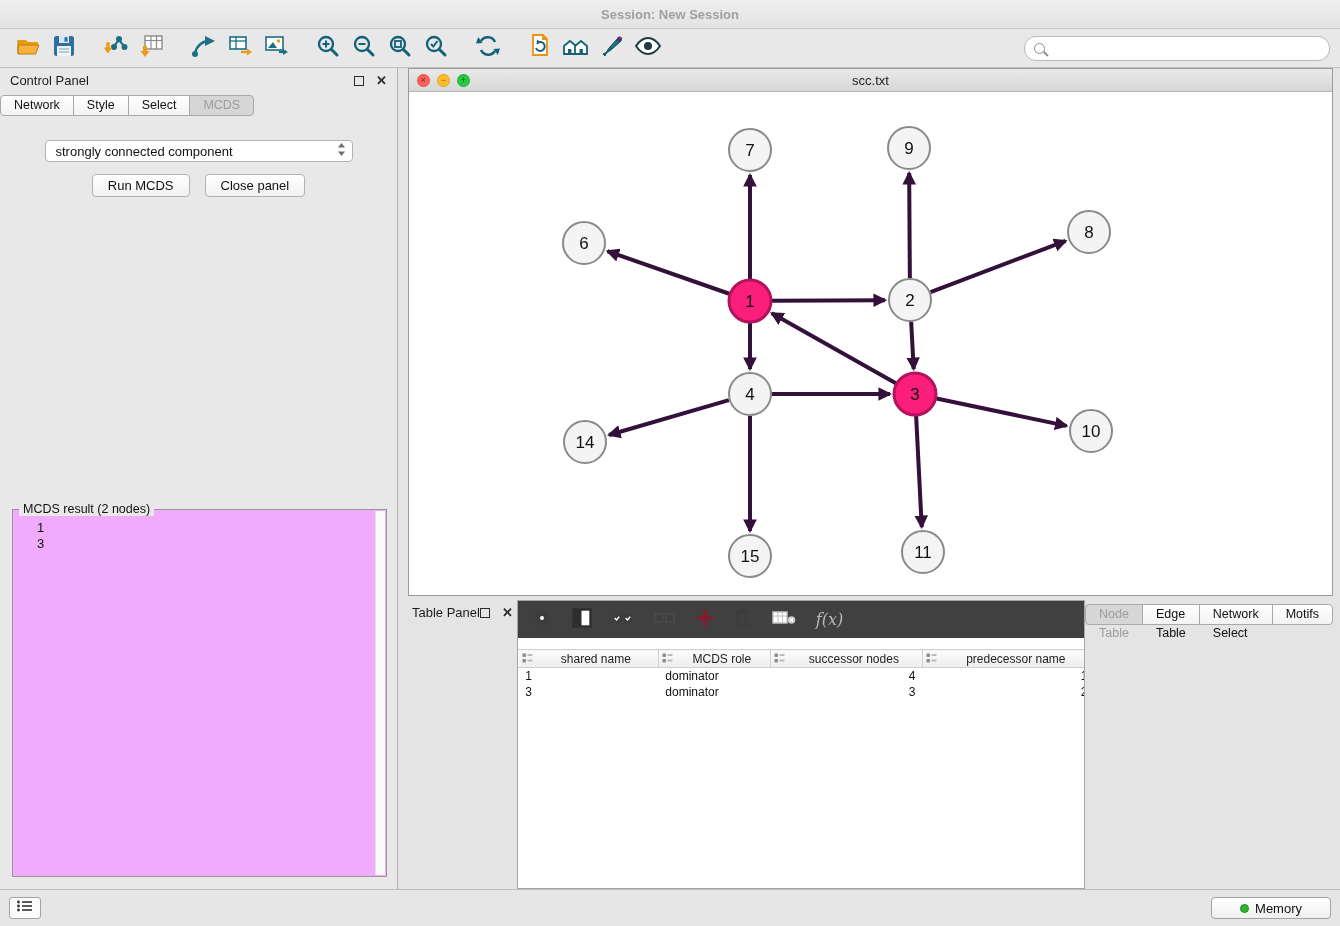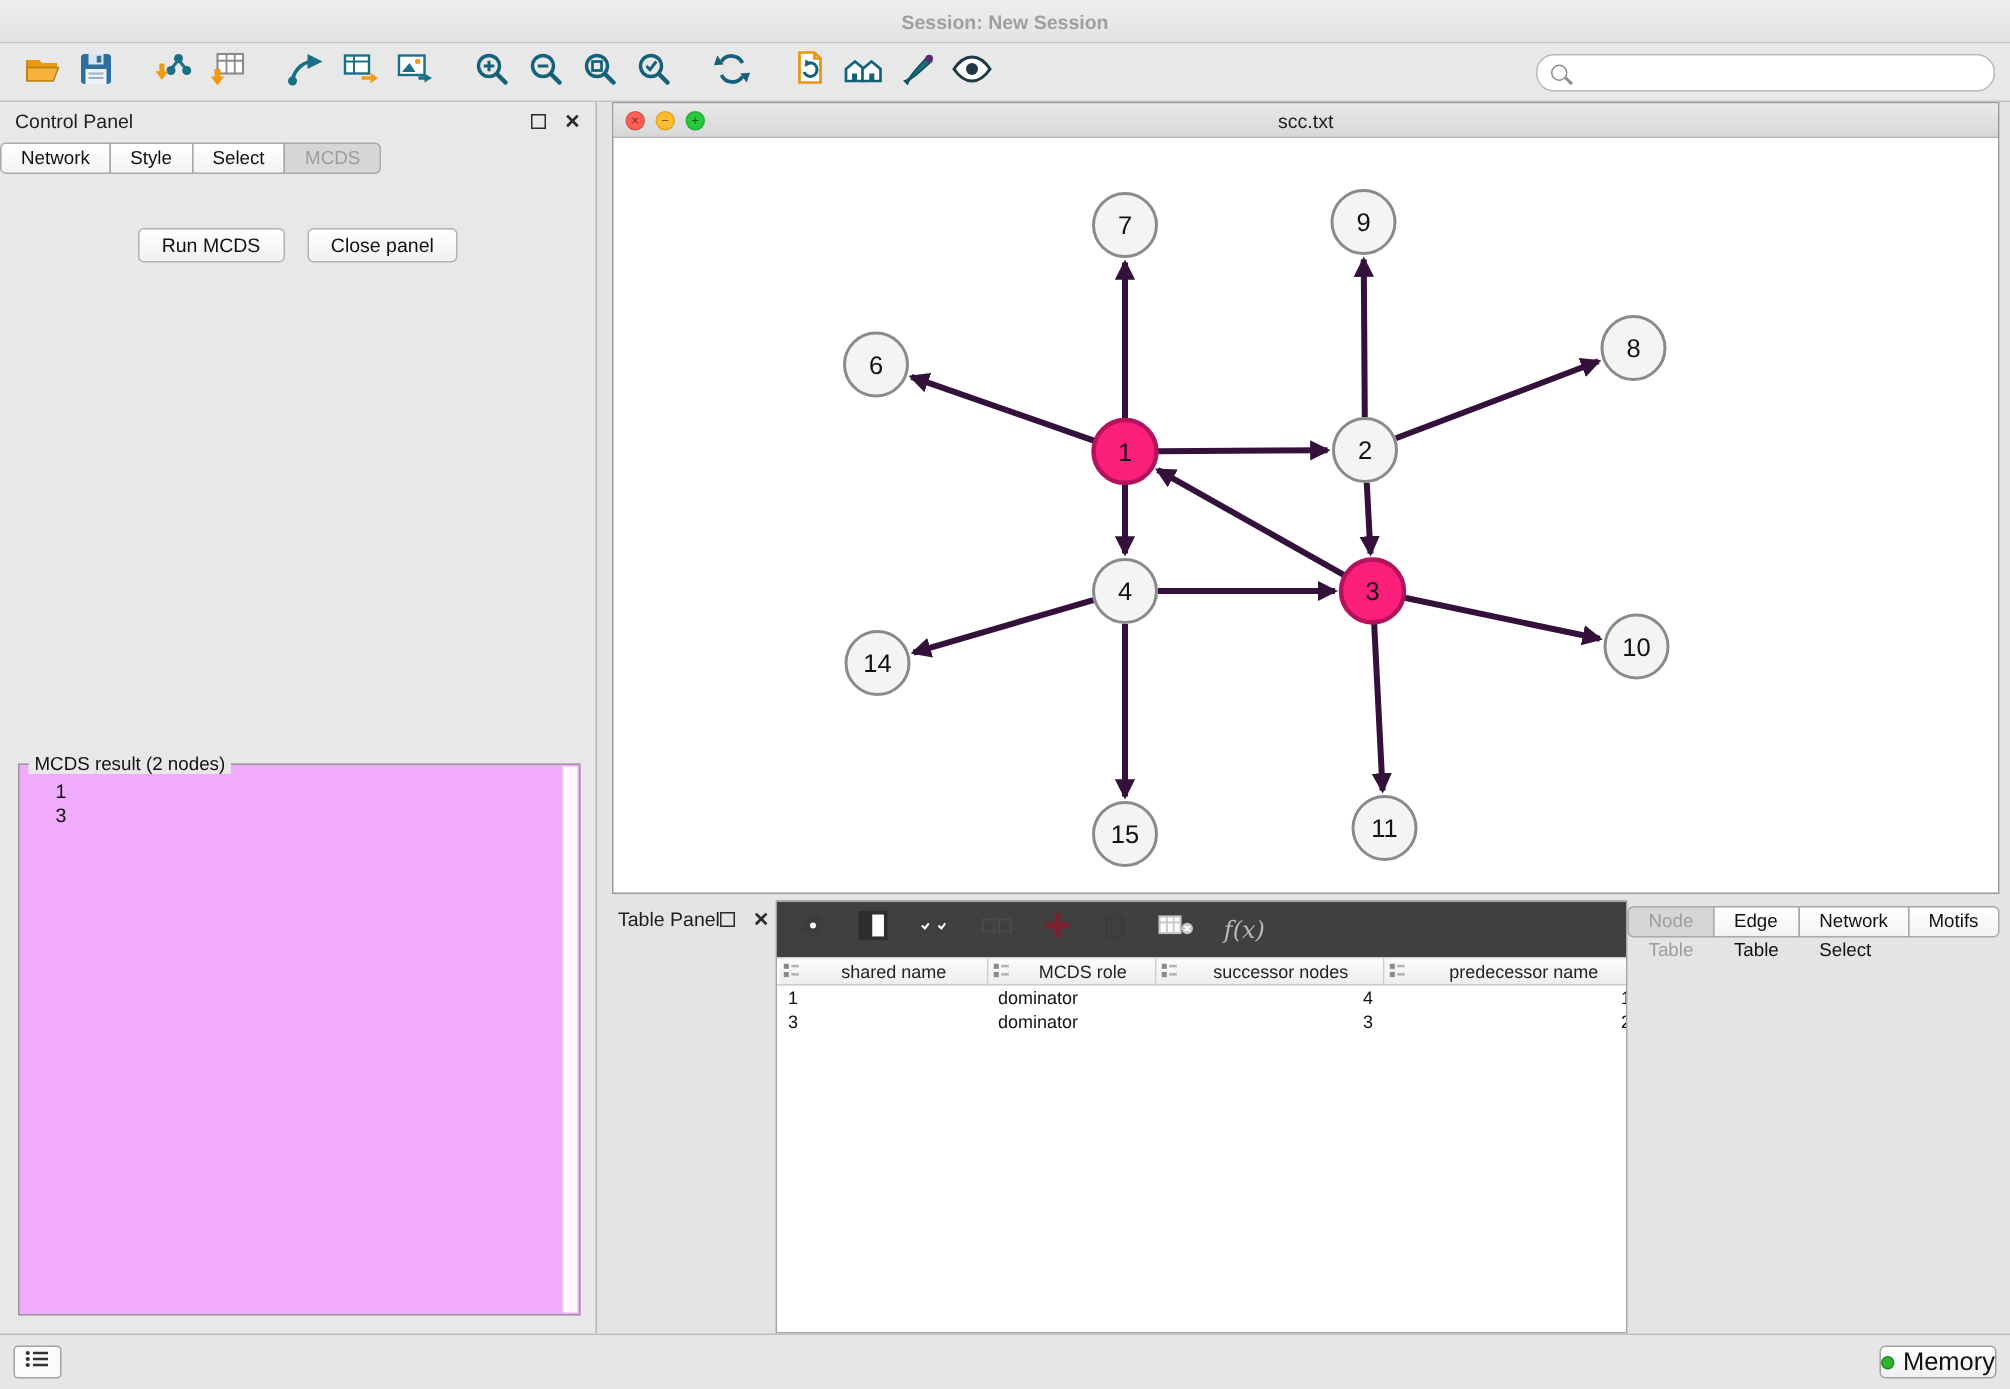--- a/index.html
+++ b/index.html
@@ -60,37 +60,37 @@
   .light.green{background:#28c840;}
   .net-title{position:absolute;left:0;right:0;text-align:center;font-size:13px;color:#1d1d1d;pointer-events:none;}
   #graph-svg{display:block;width:100%;height:503px;}
 
   
   .table-panel{flex:1;display:flex;flex-direction:row;margin-top:4px;min-height:0;}
   .table-box{flex:1;border:1px solid #a5a5a5;background:#fff;display:flex;flex-direction:column;min-height:0;overflow:hidden;}
   .table-toolbar{height:37px;flex:0 0 37px;display:flex;align-items:center;padding:0 14px;gap:20px;background:#404040;}
   .ttbtn{display:flex;align-items:center;justify-content:center;height:26px;}
   .fx{font-family:"DejaVu Serif",serif;font-style:italic;font-size:16px;color:#b8b8b8;}
-  table.datatable{border-collapse:collapse;width:100%;table-layout:fixed;}
+  table.datatable{border-collapse:collapse;width:100%;table-layout:fixed;margin-top:11px;}
   .datatable th{background:linear-gradient(#fcfcfc,#ededed);border:1px solid #cfcfcf;border-left:none;height:17px;
     font-weight:normal;font-size:12px;color:#222;padding:0 3px;overflow:hidden;white-space:nowrap;}
   .datatable th:first-child{border-left:1px solid #cfcfcf;border-left-color:transparent;}
   .datatable th .thwrap{display:flex;align-items:center;gap:4px;}
   .datatable th .thwrap span{flex:1;text-align:center;}
   .datatable td{font-size:12px;color:#111;height:16px;padding:0 7px;white-space:nowrap;overflow:hidden;}
   .datatable td.num{text-align:right;}
   .table-tabs{height:28px;flex:0 0 28px;display:flex;align-items:center;justify-content:center;}
 
   
   .statusbar{height:36px;flex:0 0 36px;background:#e6e6e6;border-top:1px solid #bdbdbd;display:flex;align-items:center;
     justify-content:space-between;padding:0 9px;}
   .status-btn{width:30px;height:20px;border:1px solid #a2a2a2;border-radius:3px;background:#fbfbfb;
     display:flex;align-items:center;justify-content:center;}
   .memory-btn{height:22px;border:1px solid #a2a2a2;border-radius:4px;background:linear-gradient(#ffffff,#f0f0f0);
-    display:flex;align-items:center;gap:6px;padding:0 0;font-size:17px;color:#111;font-family:"Liberation Sans",sans-serif;}
+    display:flex;align-items:center;gap:6px;padding:0 28px;font-size:13px;color:#111;font-family:"Liberation Sans",sans-serif;}
   .green-dot{width:9px;height:9px;border-radius:50%;background:#2db52d;border:1px solid #1d8a1d;box-sizing:border-box;}
 </style>
 </head>
 <body>
 
 <div class="app">
 
   <div class="titlebar">
     <span>Session: New Session</span>
   </div>
@@ -243,20 +243,27 @@
         <span class="float-ic"></span>
         <span class="close-ic">✕</span>
       </div>
       <div class="cp-tabs" id="cp-tabs">
           <div class="seg-tab">Network</div>
           <div class="seg-tab">Style</div>
           <div class="seg-tab">Select</div>
           <div class="seg-tab selected">MCDS</div>
         </div>
       <div class="cp-body">
+        <div class="dropdown">
+          <span class="dval">strongly connected component</span>
+          <span><svg width="9" height="15" viewBox="0 0 9 15">
+                <polygon points="4.5,1 8,5.5 1,5.5" fill="#6e6e6e"></polygon>
+                <polygon points="1,9.5 8,9.5 4.5,14" fill="#6e6e6e"></polygon>
+              </svg></span>
+        </div>
         <div class="btn-row">
           <button class="pbtn">Run MCDS</button>
           <button class="pbtn">Close panel</button>
         </div>
       </div>
       <div class="result-box">
         <span class="result-legend">MCDS result (2 nodes)</span>
         <div class="result-lines" id="result-lines">
             <div>1</div>
             <div>3</div>

